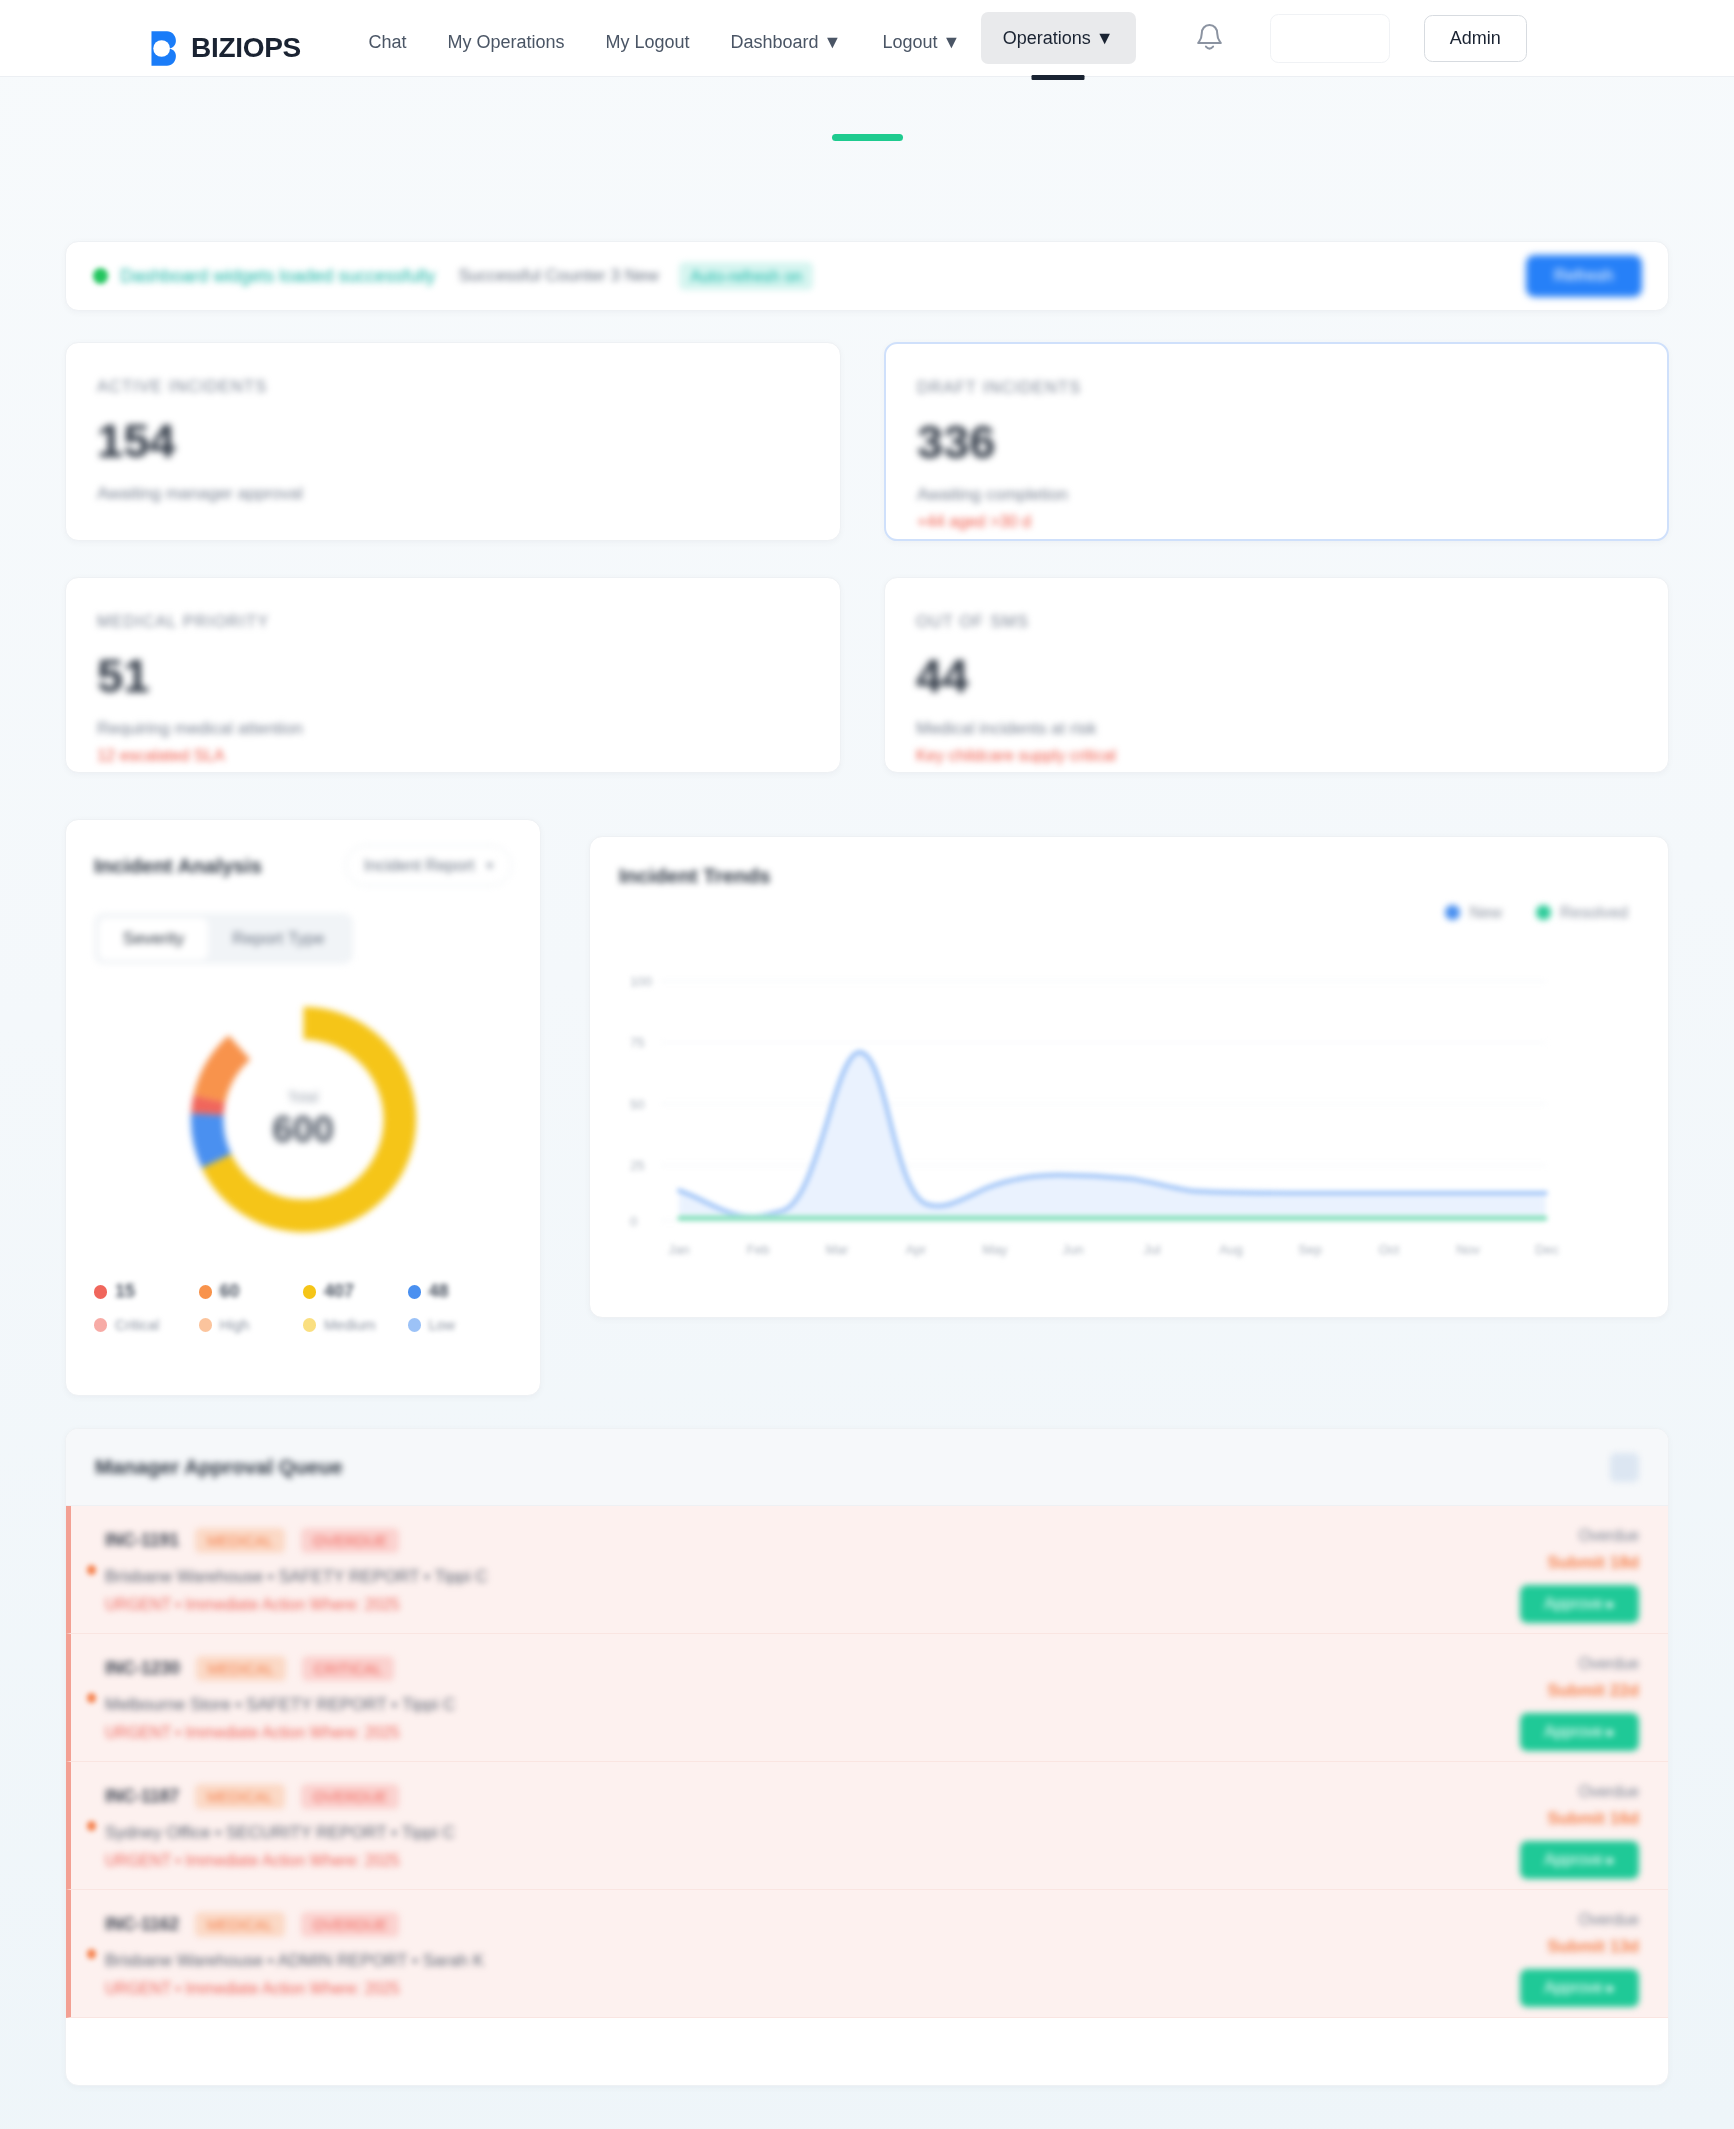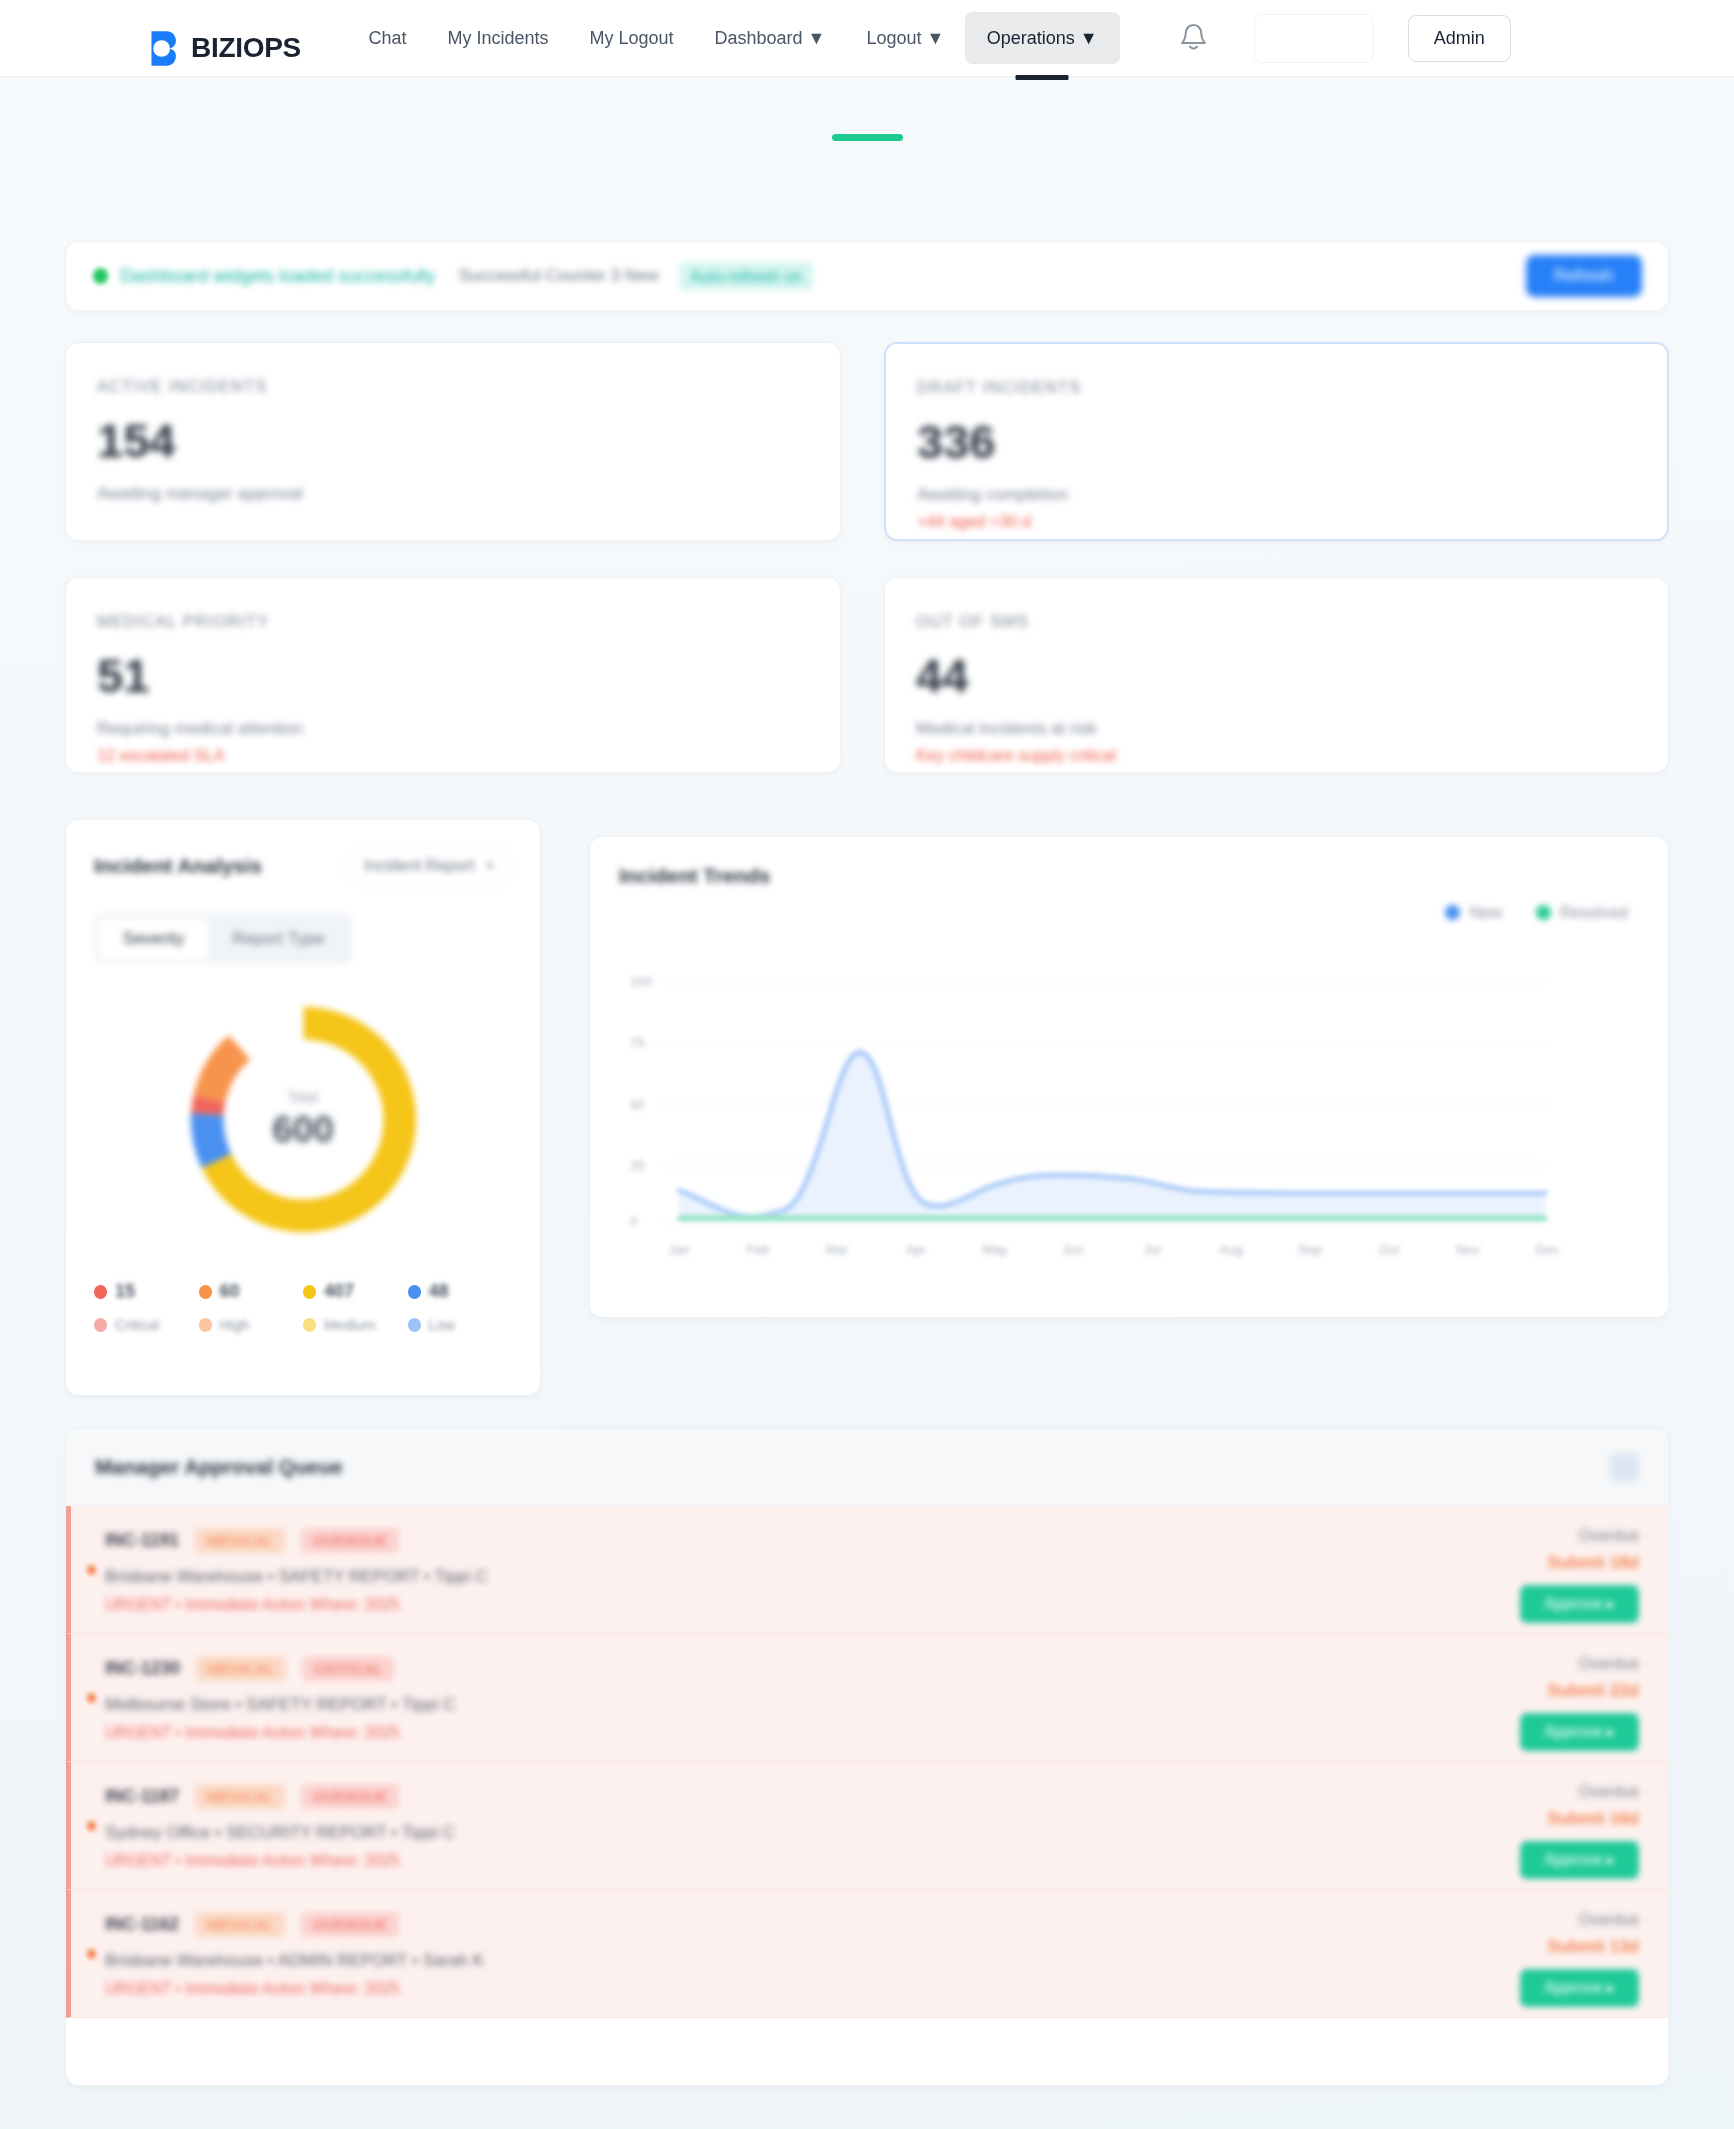--- a/index.html
+++ b/index.html
@@ -47,21 +47,21 @@
   #logo-mark svg { display: block; }
   #logo-text {
     font-size: 28px;
     font-weight: 800;
     letter-spacing: -0.3px;
     color: #1a2332;
   }
 
   #nav {
     display: flex;
-    align-items: center;
+    align-items: flex-end;
     margin-left: 47px;
     gap: 0px;
   }
   .nav-item {
     font-size: 18px;
     color: #4a5565;
     padding: 11px 20.5px;
     white-space: nowrap;
     cursor: pointer;
     border-radius: 6px;
@@ -448,21 +448,21 @@
         <svg width="36" height="37" viewBox="0 0 60 62">
           <path d="M4 2 h26 c17 0 22 28 2 29 c20 1 15 29 -2 29 H4 Z" fill="#1a7cf8"></path>
           <circle cx="21" cy="31" r="14" fill="#ffffff"></circle>
         </svg>
       </span>
       <span id="logo-text">BIZIOPS</span>
     </div>
 
     <nav id="nav">
       <div class="nav-item">Chat</div>
-      <div class="nav-item">My Incidents</div>
+      <div class="nav-item">My Operations</div>
       <div class="nav-item">My Logout</div>
       <div class="nav-item">Dashboard ▼</div>
       <div class="nav-item">Logout ▼</div>
       <div class="nav-item active">Operations ▼</div>
     </nav>
 
     <span id="bell">
       <svg width="31" height="34" viewBox="0 0 52 56">
         <path d="M26 8 c-8 0 -13 6 -13 14 c0 10 -4 13 -6 16 h38 c-2 -3 -6 -6 -6 -16 c0 -8 -5 -14 -13 -14 Z" fill="none" stroke="#8b93a1" stroke-width="3.4" stroke-linejoin="round"></path>
         <path d="M20 44 q6 7 12 0" fill="none" stroke="#8b93a1" stroke-width="3.4" stroke-linecap="round"></path>

